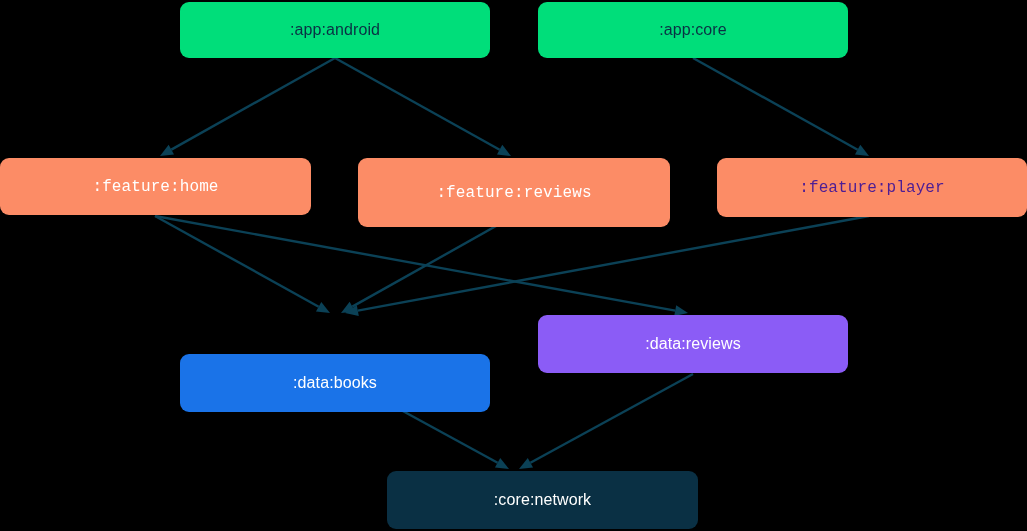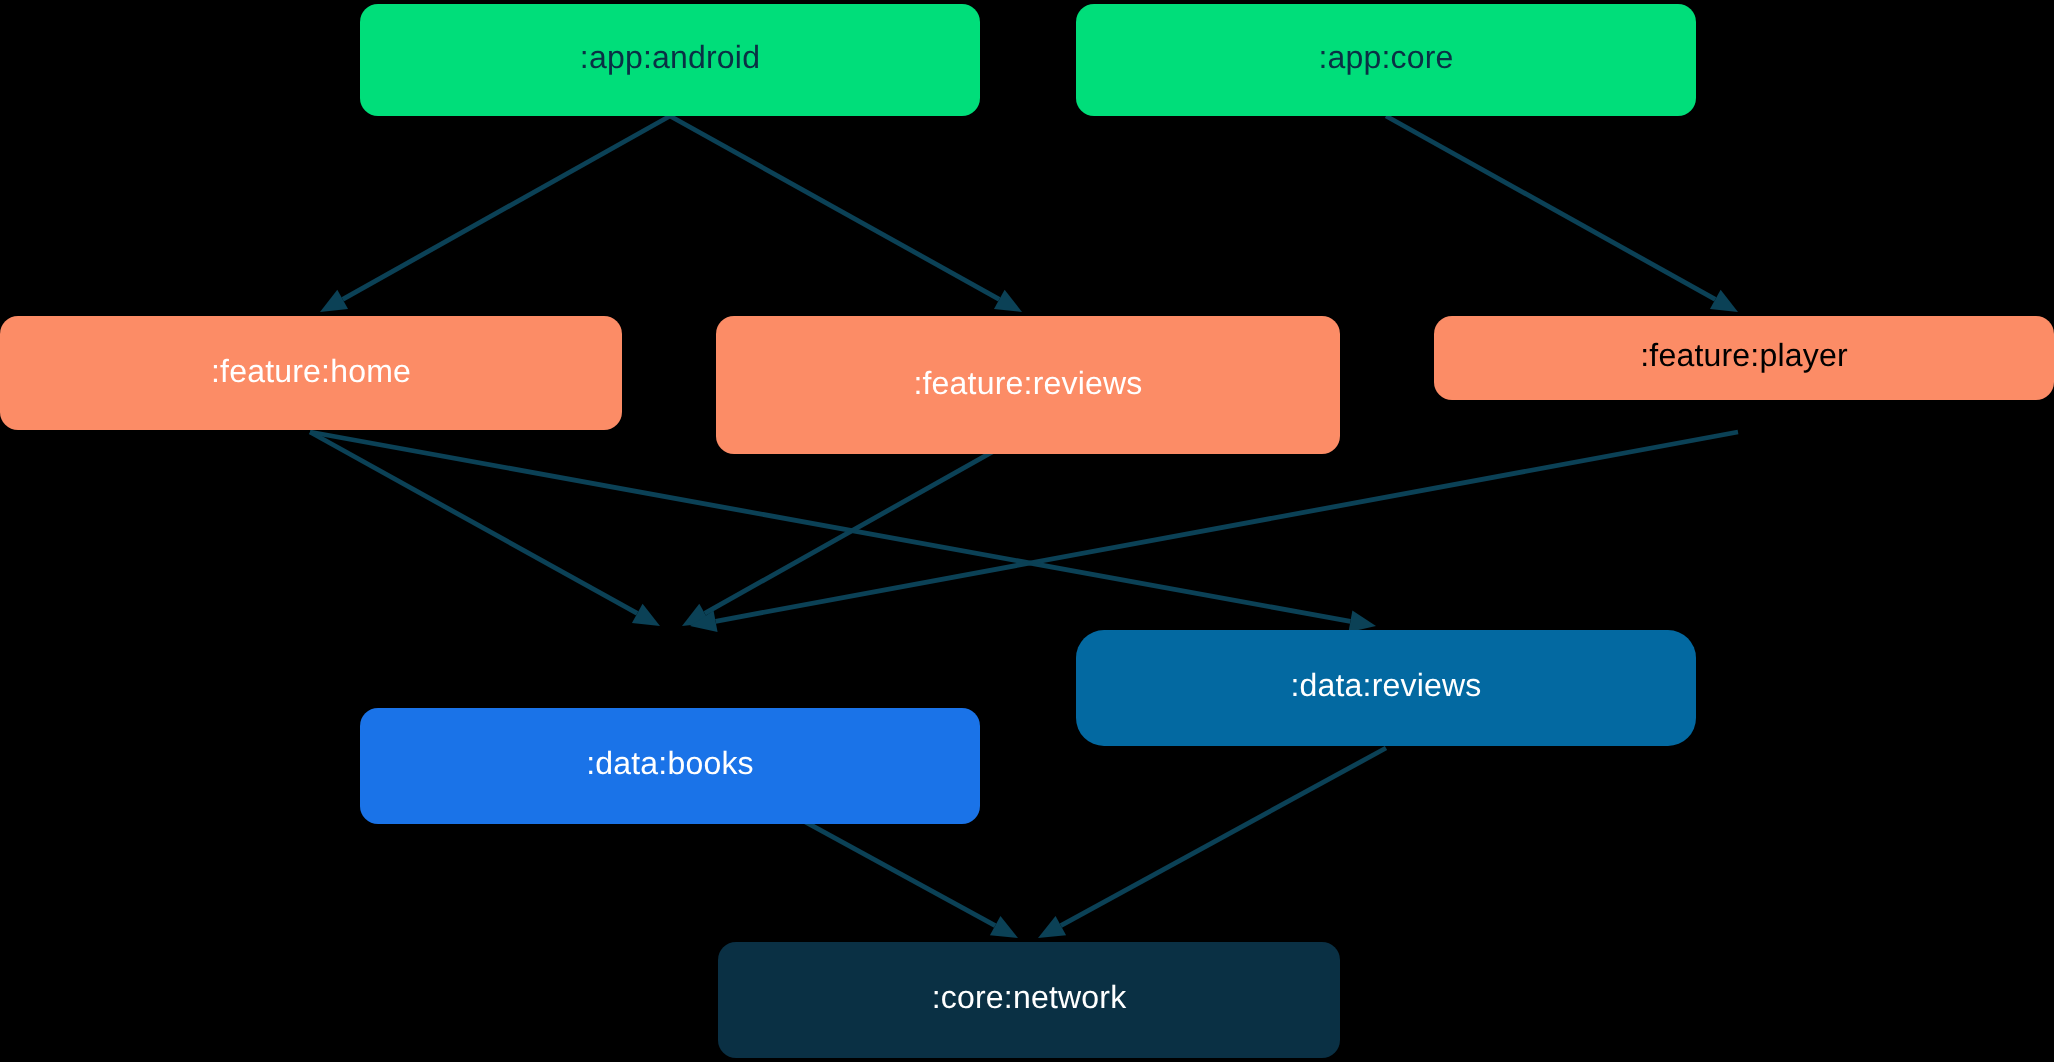--- a/index.html
+++ b/index.html
@@ -31,23 +31,23 @@
     align-items: center;
     justify-content: center;
     border-radius: 9px;
     font-size: 16px;
     font-weight: 400;
     letter-spacing: 0.1px;
     white-space: nowrap;
     user-select: none;
   }
   .node-app     { background: #00DE7A; color: #0A3044; }
-  .node-feature { background: #FC8C66; color: #FFFFFF; }
+  .node-feature { background: #FC8C66; color: #FFFFFF; font-family: Liberation Mono, monospace; }
   .node-data    { background: #1A73E8; color: #FFFFFF; }
-  .node-core    { background: #0A3044; color: #FFFFFF; }
+  .node-core    { background: #0A3044; color: #FFFFFF; margin-left: 28px; }
 </style>
 </head>
 <body>
 
 <div id="canvas">
   <svg id="edge-layer" viewBox="0 0 1027 531" width="1027" height="531" xmlns="http://www.w3.org/2000/svg">
       <g>
         <line x1="335" y1="58" x2="171.34257820734635" y2="149.64815620388603" stroke="#0B4156" stroke-width="2.4"></line>
         <polygon points="160,156 168.6552596782212,144.84937311616258 174.0298967364715,154.44693929160948" fill="#0B4156"></polygon>
       </g>
@@ -90,26 +90,26 @@
       </div>
       <div class="node node-app" style="left: 538px; top: 2px; width: 310px; height: 56px; background: rgb(0, 222, 122); color: rgb(10, 48, 68);">
         <span>:app:core</span>
       </div>
       <div class="node node-feature" style="left: 0px; top: 158px; width: 311px; height: 57px; background: rgb(252, 140, 102); color: rgb(255, 255, 255);">
         <span>:feature:home</span>
       </div>
       <div class="node node-feature" style="left: 358px; top: 158px; width: 312px; height: 69px; background: rgb(252, 140, 102); color: rgb(255, 255, 255);">
         <span>:feature:reviews</span>
       </div>
-      <div class="node node-feature" style="left: 717px; top: 158px; width: 310px; height: 42px; background: rgb(252, 140, 102); color: #000000;">
+      <div class="node node-feature" style="left: 717px; top: 158px; width: 310px; height: 59px; background: rgb(252, 140, 102); color: #4c1d95;">
         <span>:feature:player</span>
       </div>
       <div class="node node-data" style="left: 180px; top: 315px; width: 310px; height: 58px; background: rgb(26, 115, 232); color: rgb(255, 255, 255); margin-top: 39px;">
         <span>:data:books</span>
       </div>
-      <div class="node node-data" style="left: 538px; top: 315px; width: 310px; height: 58px; background: #0369a1; color: rgb(255, 255, 255); border-radius: 14px;">
+      <div class="node node-data" style="left: 538px; top: 315px; width: 310px; height: 58px; background: #8b5cf6; color: rgb(255, 255, 255);">
         <span>:data:reviews</span>
       </div>
       <div class="node node-core" style="left: 359px; top: 471px; width: 311px; height: 58px; background: rgb(10, 48, 68); color: rgb(255, 255, 255);">
         <span>:core:network</span>
       </div>
     </div>
 </div>
 
 </body></html>

